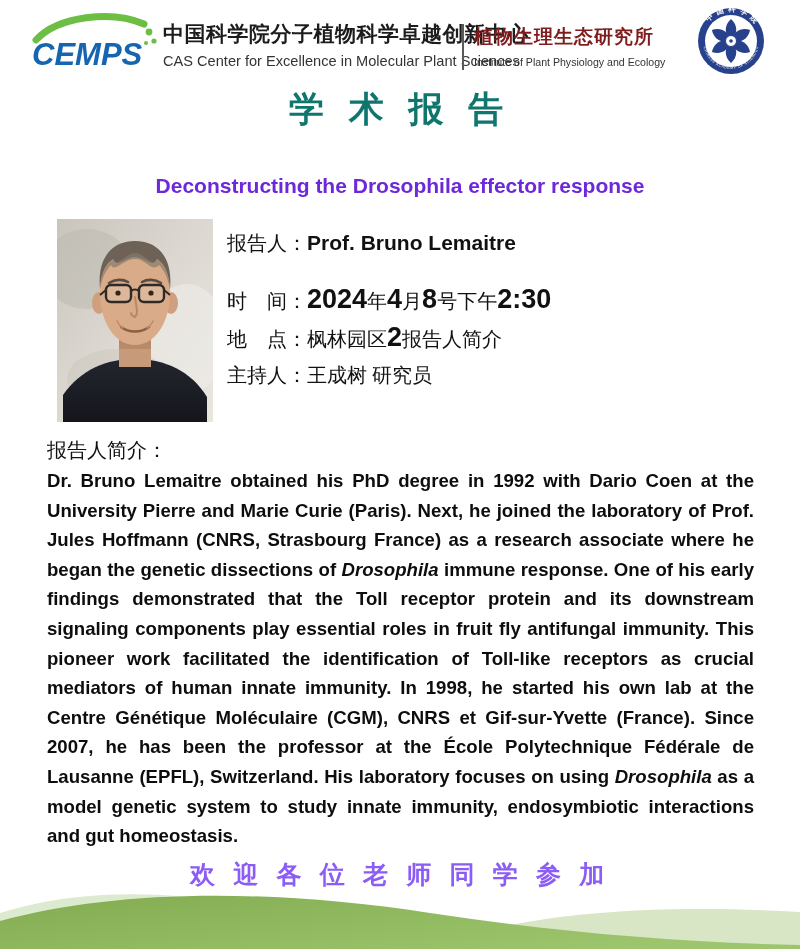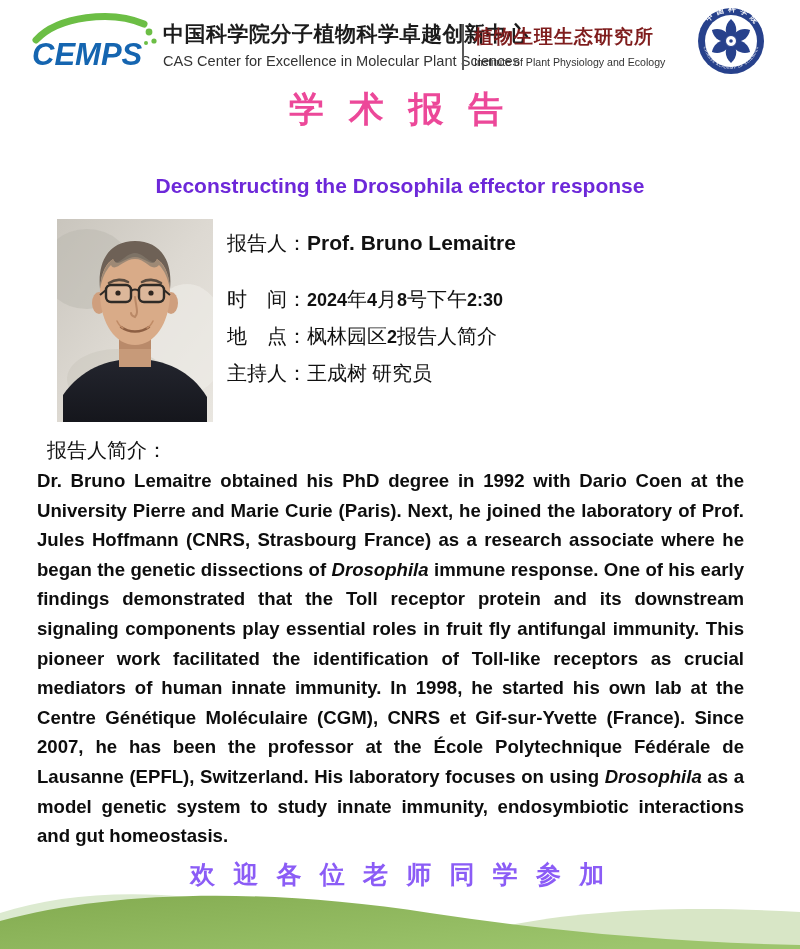--- a/index.html
+++ b/index.html
@@ -15,38 +15,38 @@
   .org-en{font-size:14.6px;color:#333;margin-top:5px;white-space:nowrap;}
   .hdr-divider{position:absolute;left:462px;top:24px;width:2px;height:46px;background:#5a5a5a;}
   .inst-block{position:absolute;left:474px;top:24px;}
   .inst-cn{font-family:"Liberation Serif","DejaVu Serif",serif;font-size:19px;font-weight:700;color:#7f1d1d;letter-spacing:1px;white-space:nowrap;}
   .inst-en{font-size:10.6px;color:#333;margin-top:6px;white-space:nowrap;}
   .seal{position:absolute;left:697px;top:7px;}
   
   .main-title{
     position:absolute;left:0;top:86px;width:100%;text-align:center;
     font-family:"Liberation Serif","DejaVu Serif",serif;
-    font-size:35px;font-weight:700;color:#ec4899;letter-spacing:8px;
+    font-size:35px;font-weight:700;color:#0f766e;letter-spacing:8px;
   }
   .sub1{position:absolute;left:0;top:143px;width:100%;text-align:center;font-size:21px;font-weight:700;color:#0d0d0d;}
   .sub2{position:absolute;left:0;top:174px;width:100%;text-align:center;font-size:21px;font-weight:700;color:#6d28d9;}
   
   .photo{position:absolute;left:57px;top:219px;width:156px;height:203px;}
   .info{position:absolute;left:227px;top:230px;width:545px;}
   .zh{font-family:"Liberation Serif","DejaVu Serif",serif;font-weight:400;color:#111;}
   .line{font-size:20px;line-height:25px;}
   .val-b{font-weight:700;font-size:21px;text-align:center;}
   .affil{margin-top:11px;padding-left:77px;font-size:20px;font-weight:700;}
   .meta{margin-top:31px;}
   .meta .line{margin-bottom:11px;}
-  .num{font-weight:700;font-size:18px;font-family:"Liberation Sans","DejaVu Sans",sans-serif;}
+  .num{font-weight:700;font-size:27px;font-family:"Liberation Sans","DejaVu Sans",sans-serif;}
   
   .bio-title{position:absolute;left:47px;top:437px;font-family:"Liberation Serif","DejaVu Serif",serif;font-size:20px;color:#111;}
   .bio{
-    position:absolute;left:37px;top:466px;width:707px;
+    position:absolute;left:47px;top:466px;width:707px;
     font-size:18.6px;font-weight:700;line-height:29.6px;color:#0d0d0d;
     text-align:justify;
   }
   .bio i{font-style:italic;}
   
   .welcome{
     position:absolute;left:0;top:858px;width:100%;text-align:center;
     font-family:"Liberation Serif","DejaVu Serif",serif;
     font-size:25px;font-weight:700;color:#8b5cf6;letter-spacing:6px;
   }

